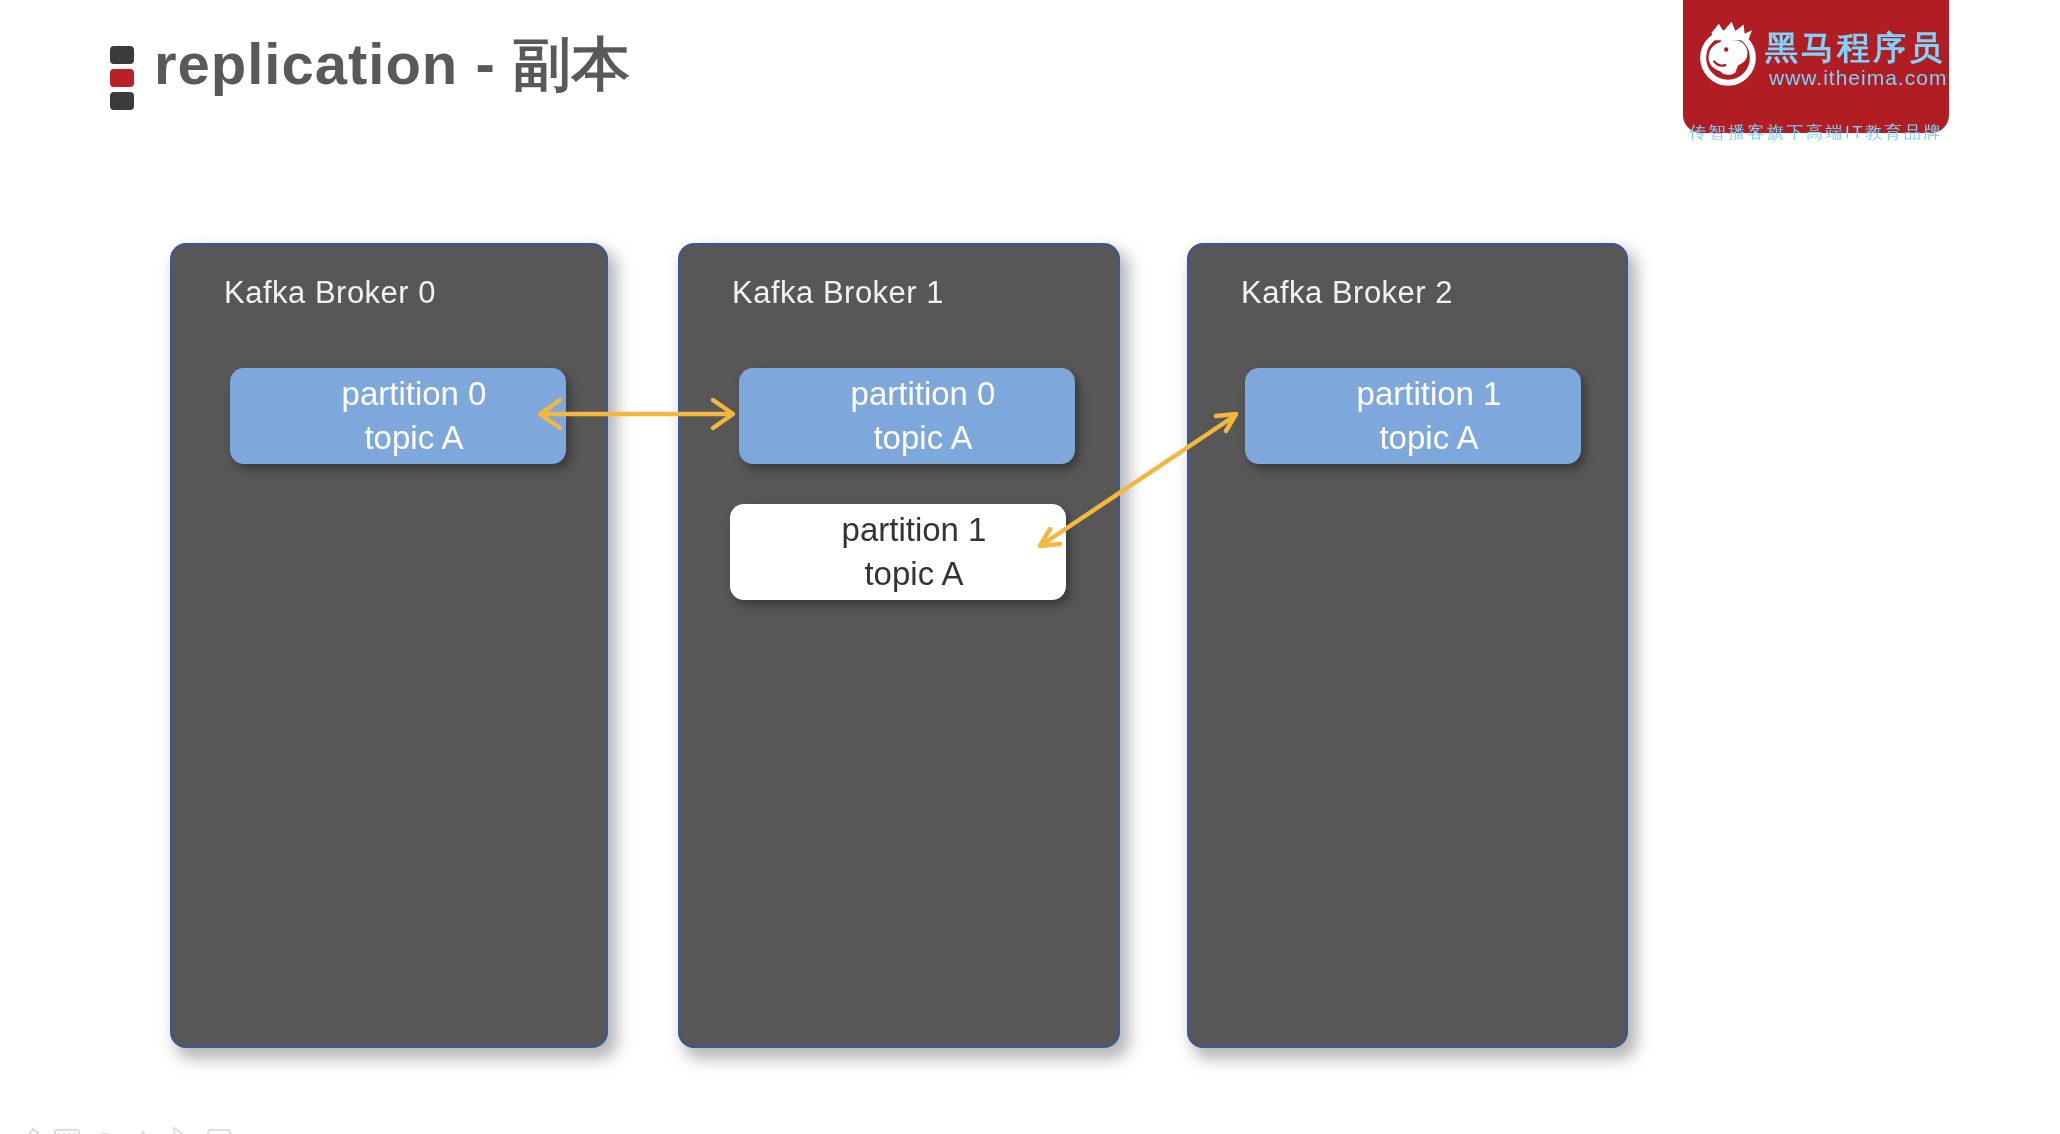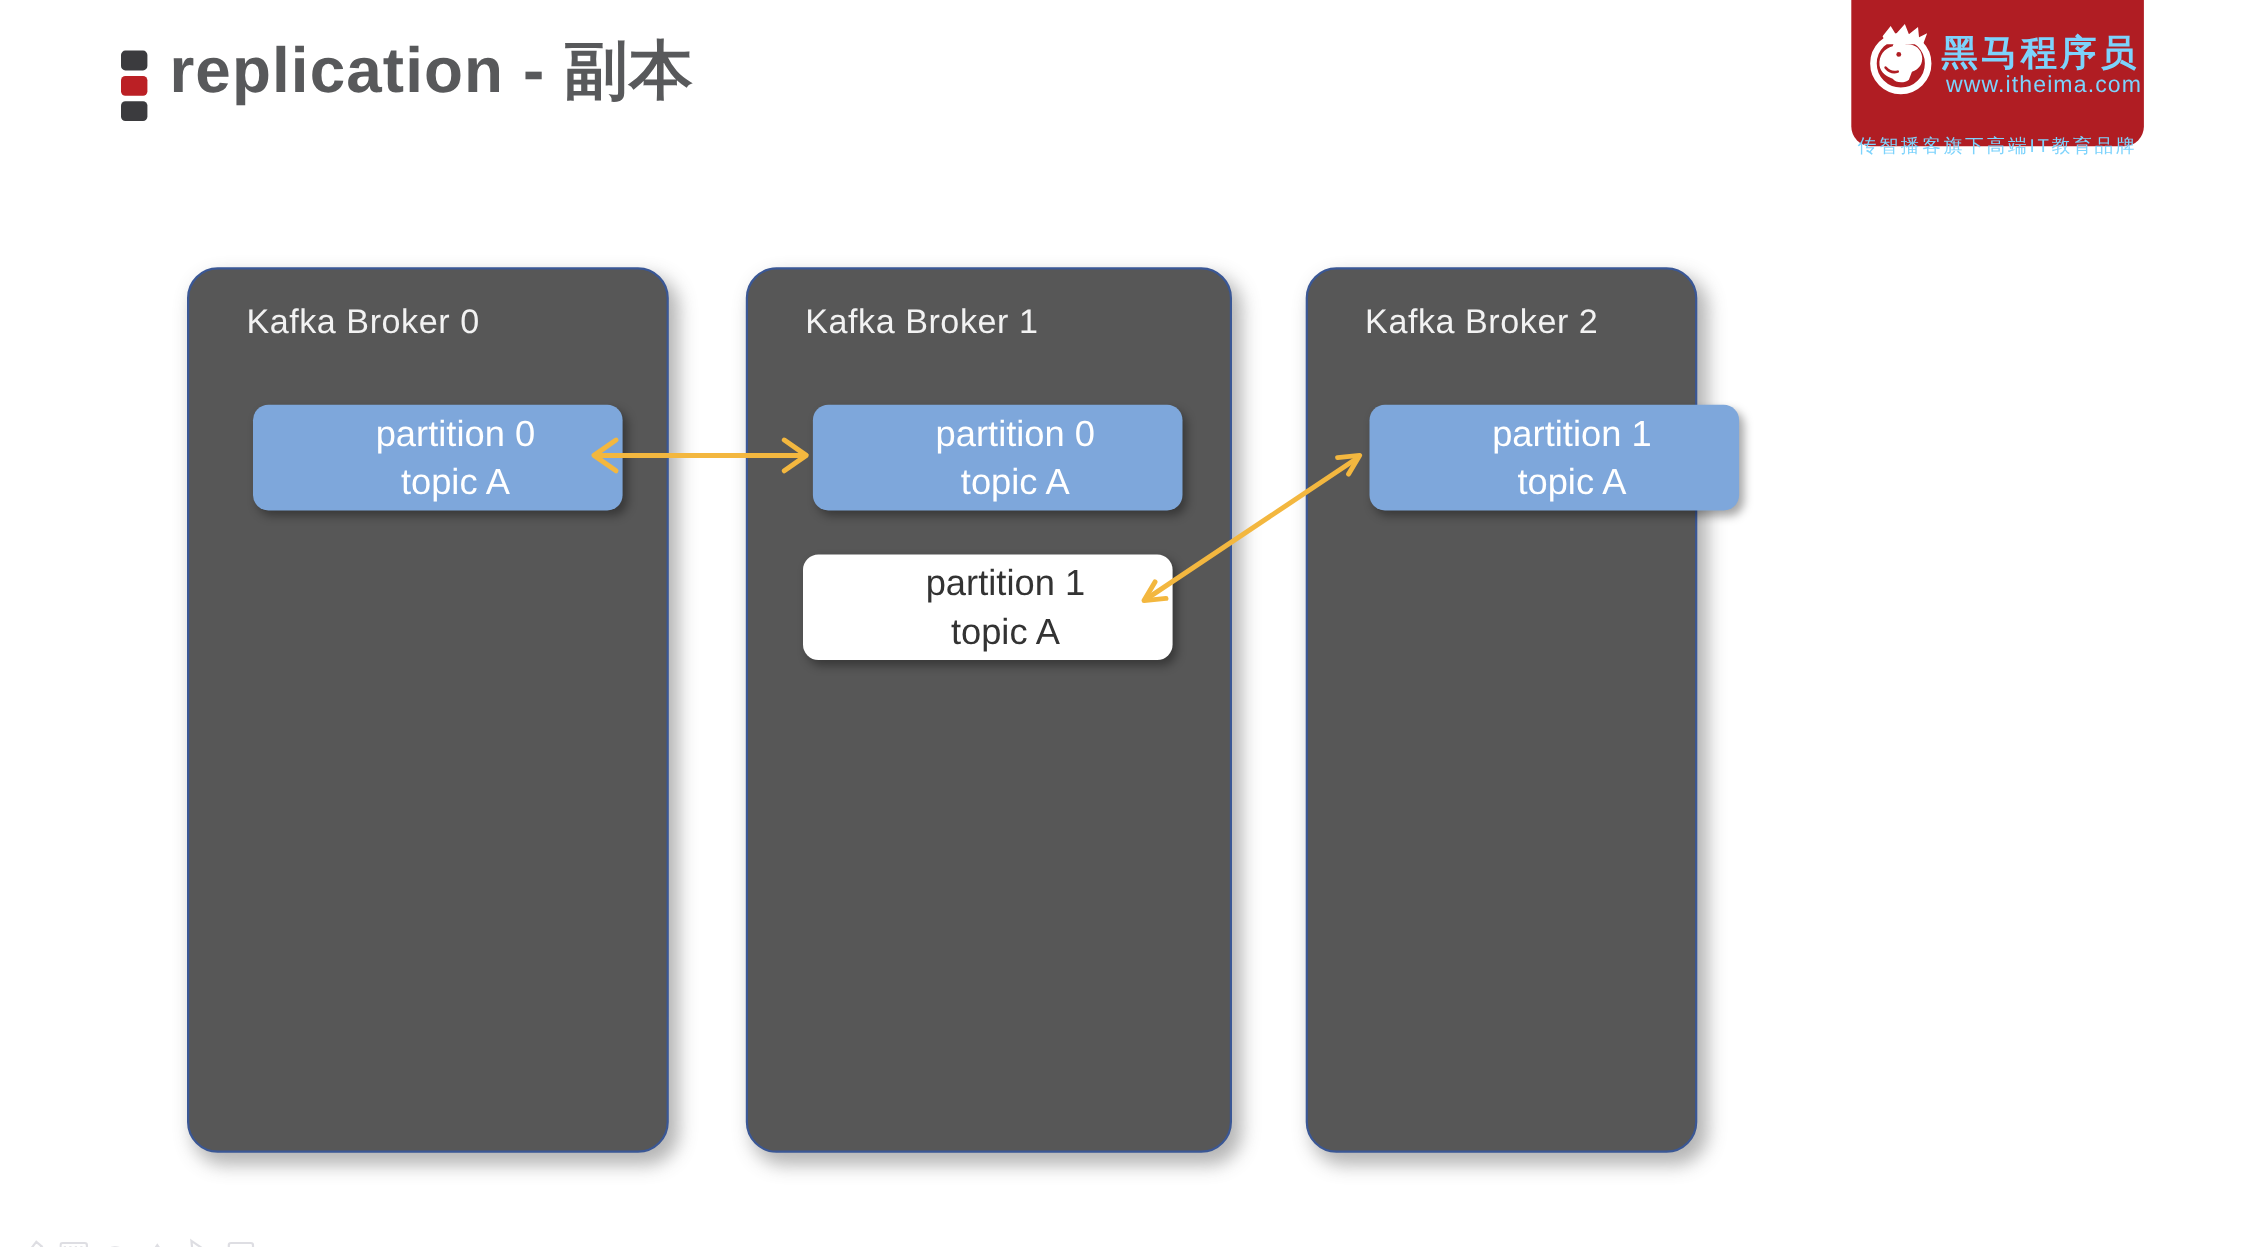--- a/index.html
+++ b/index.html
@@ -30,21 +30,21 @@
   .logo{position:absolute;left:1683px;top:0;width:266px;height:133px;background:var(--logo-red);
         border-radius:0 0 18px 18px;color:#7dd3fc;}
   .logo-horse{position:absolute;left:10px;top:20px;width:70px;height:70px;}
   .logo-name{position:absolute;left:82px;top:26px;font-size:33px;font-weight:bold;letter-spacing:3px;white-space:nowrap;}
   .logo-url{position:absolute;left:86px;top:66px;font-size:21px;letter-spacing:1px;white-space:nowrap;}
   .logo-tagline{position:absolute;left:0;top:97px;width:100%;text-align:center;font-size:17px;
                 letter-spacing:2.5px;white-space:nowrap;margin-top:24px;}
 
   
   .broker{position:absolute;top:243px;height:805px;background:var(--broker-fill);
-          border:2px solid var(--broker-border);border-radius:28px;box-sizing:border-box;
+          border:2px solid var(--broker-border);border-radius:16px;box-sizing:border-box;
           box-shadow:7px 9px 16px 2px rgba(90,90,90,0.45);}
   .broker-label{position:absolute;left:52px;top:30px;font-size:31px;color:var(--broker-label-light);
                 letter-spacing:0.5px;white-space:nowrap;}
   .partition{position:absolute;width:304px;height:96px;border-radius:14px;display:flex;flex-direction:column;
              justify-content:center;align-items:center;text-align:center;font-size:33px;line-height:44px;
              box-shadow:4px 5px 9px rgba(0,0,0,0.35);padding-left:32px;}
   .partition.blue{background:var(--partition-blue);color:#ffffff;}
   .partition.white{background:#ffffff;color:#333333;}
 
   
@@ -98,21 +98,21 @@
     <div class="partition blue" style="left:59px;top:123px;">
       <div>partition 0</div>
       <div>topic A</div>
     </div>
     <div class="partition white" style="left:50px;top:259px;">
       <div>partition 1</div>
       <div>topic A</div>
     </div>
   </section>
 
-  <section class="broker" style="left:1187px;width:356px;">
+  <section class="broker" style="left:1187px;width:441px;">
     <div class="broker-label">Kafka Broker 2</div>
     <div class="partition blue" style="left:56px;top:123px;">
       <div>partition 1</div>
       <div>topic A</div>
     </div>
   </section>
 
   <svg class="arrows" viewBox="0 0 2060 1134">
     <g>
       <line x1="543" y1="414" x2="730" y2="414"></line>

